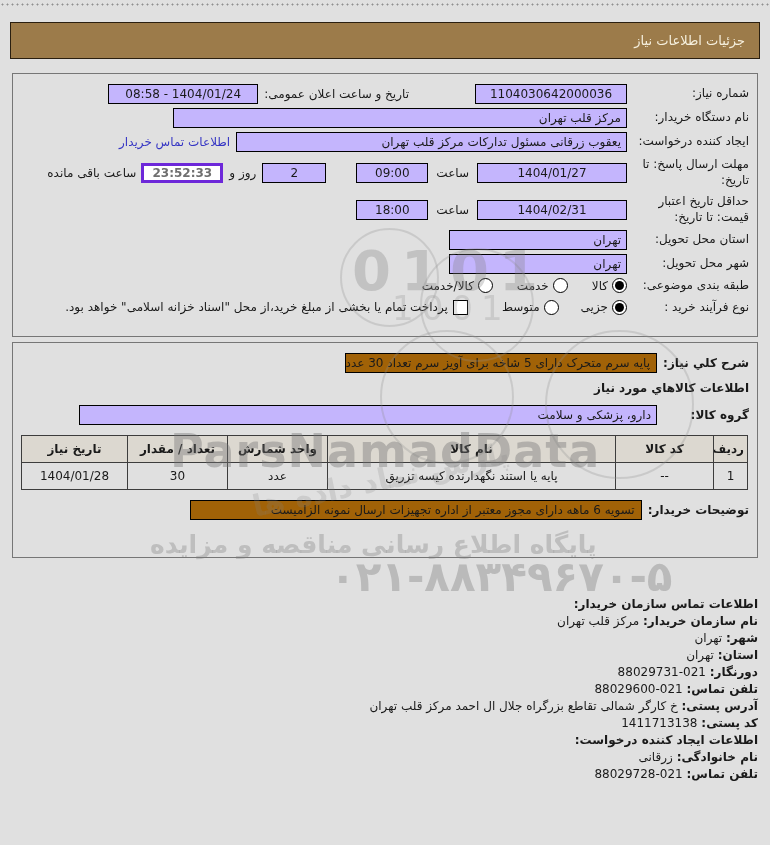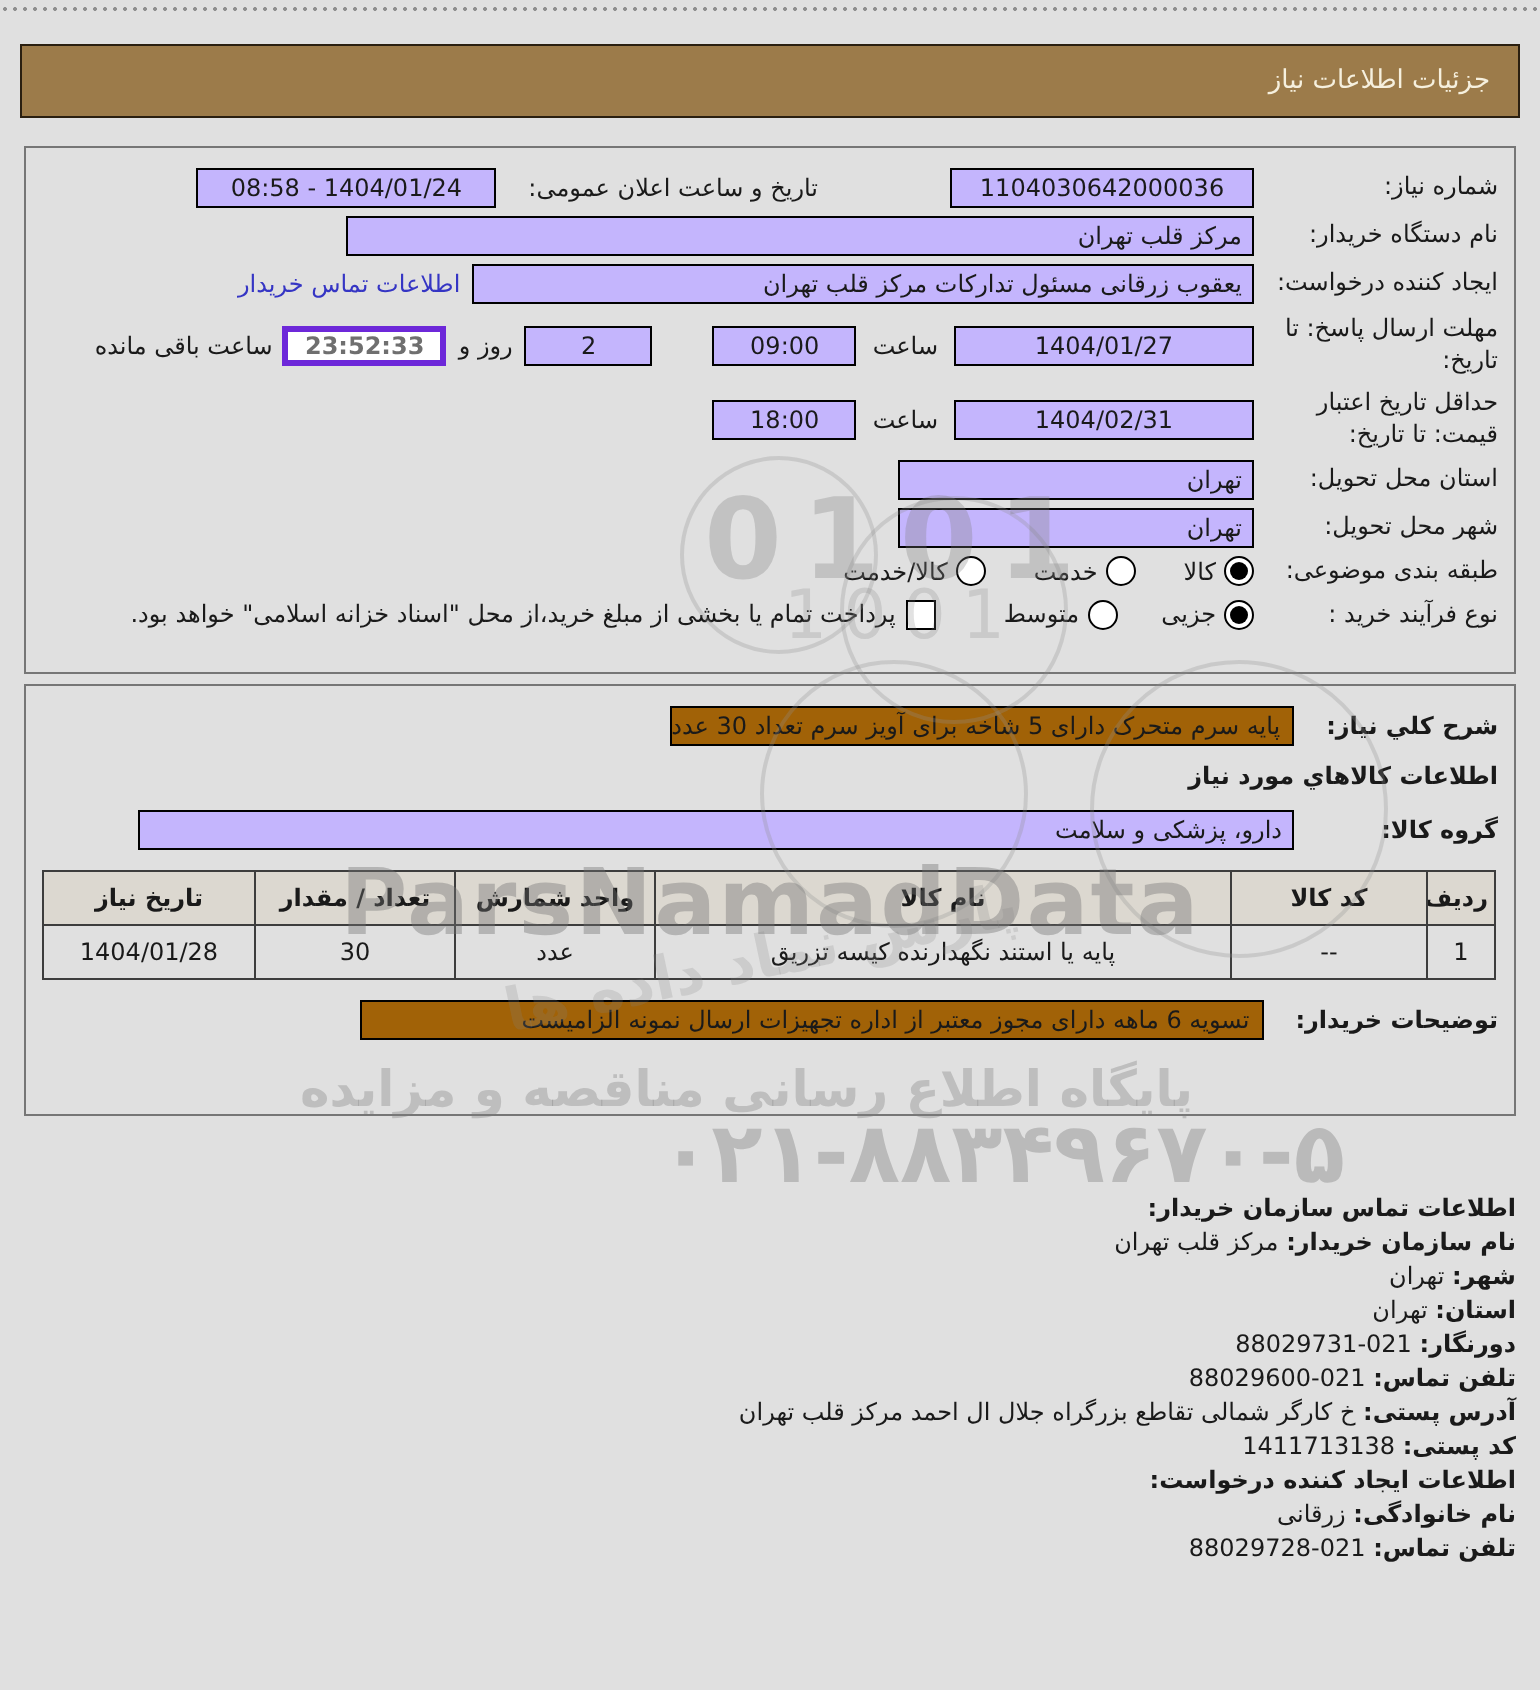--- a/index.html
+++ b/index.html
@@ -14,21 +14,21 @@
     background-size:5px 3px;background-repeat:repeat-x;}
   .titlebar{position:absolute;top:22px;right:10px;left:10px;height:37px;
     background:#9c7b4a;border:1px solid #2a1f10;box-sizing:border-box;
     display:flex;align-items:center;padding:0 14px;color:#f6f0de;font-size:13px;}
   .panel{position:absolute;right:12px;left:12px;border:1px solid #767676;
     box-sizing:border-box;background:transparent;}
   #panel1{top:73px;height:264px;padding:10px 8px 4px 8px;}
   #panel2{top:342px;height:216px;padding:10px 8px 4px 8px;}
   .frow{display:flex;align-items:center;margin-bottom:4px;}
   .lab{width:118px;min-width:118px;padding-left:4px;line-height:1.3;}
-  .blab{font-weight:bold;padding-left:16px;white-space:nowrap;}
+  .blab{font-weight:bold;padding-left:6px;white-space:nowrap;}
   .tb{background:#c4b5fd;border:1px solid #000;height:20px;box-sizing:border-box;
     display:flex;align-items:center;justify-content:center;font-size:12px;overflow:hidden;white-space:nowrap;}
   .tb.rt{justify-content:flex-start;padding:0 5px;}
   .ltr{direction:ltr;}
   .countdown{background:#ffffff;border:3px solid #6d28d9;color:#6f6f6f;font-weight:bold;}
   .link{color:#3535c4;white-space:nowrap;padding:0 6px;cursor:pointer;}
   .rad{width:13px;height:13px;min-width:13px;border:1px solid #000;border-radius:50%;
     background:#fff;display:inline-block;position:relative;margin-left:4px;}
   .rad.on::after{content:"";position:absolute;top:2px;left:2px;right:2px;bottom:2px;
     background:#000;border-radius:50%;}

